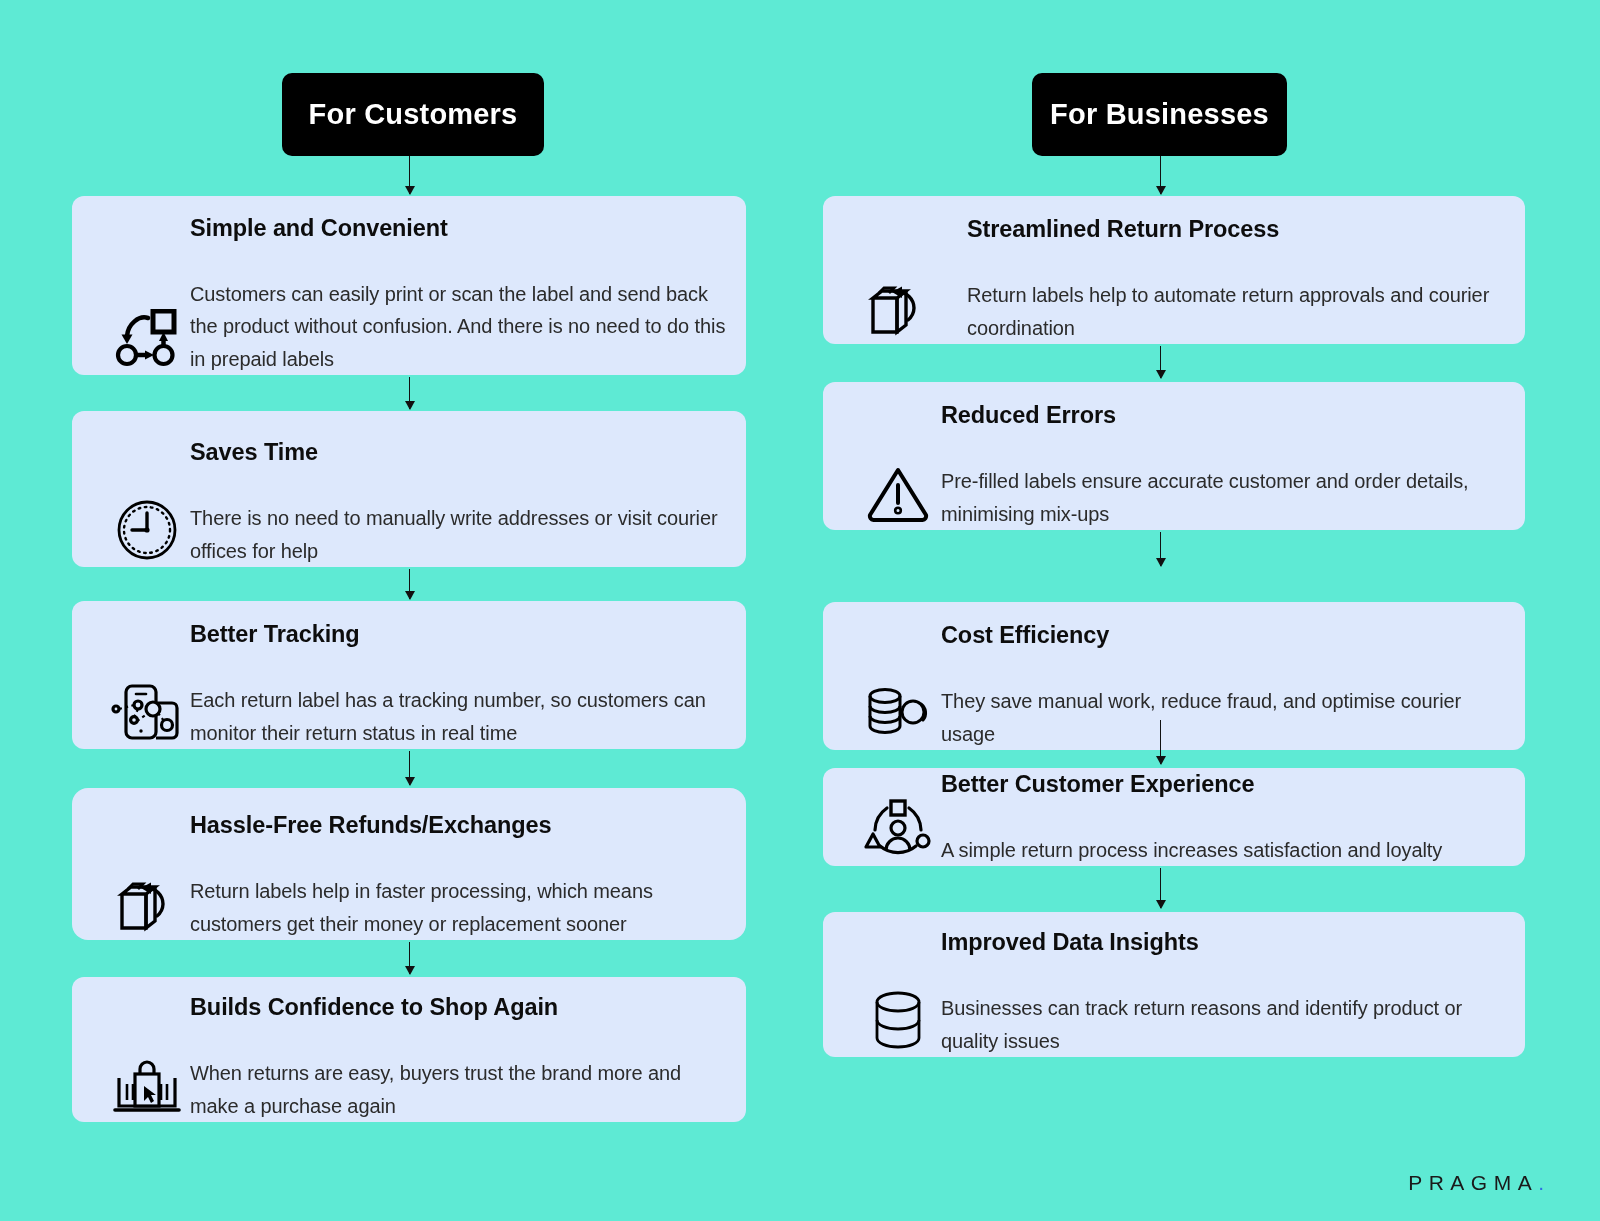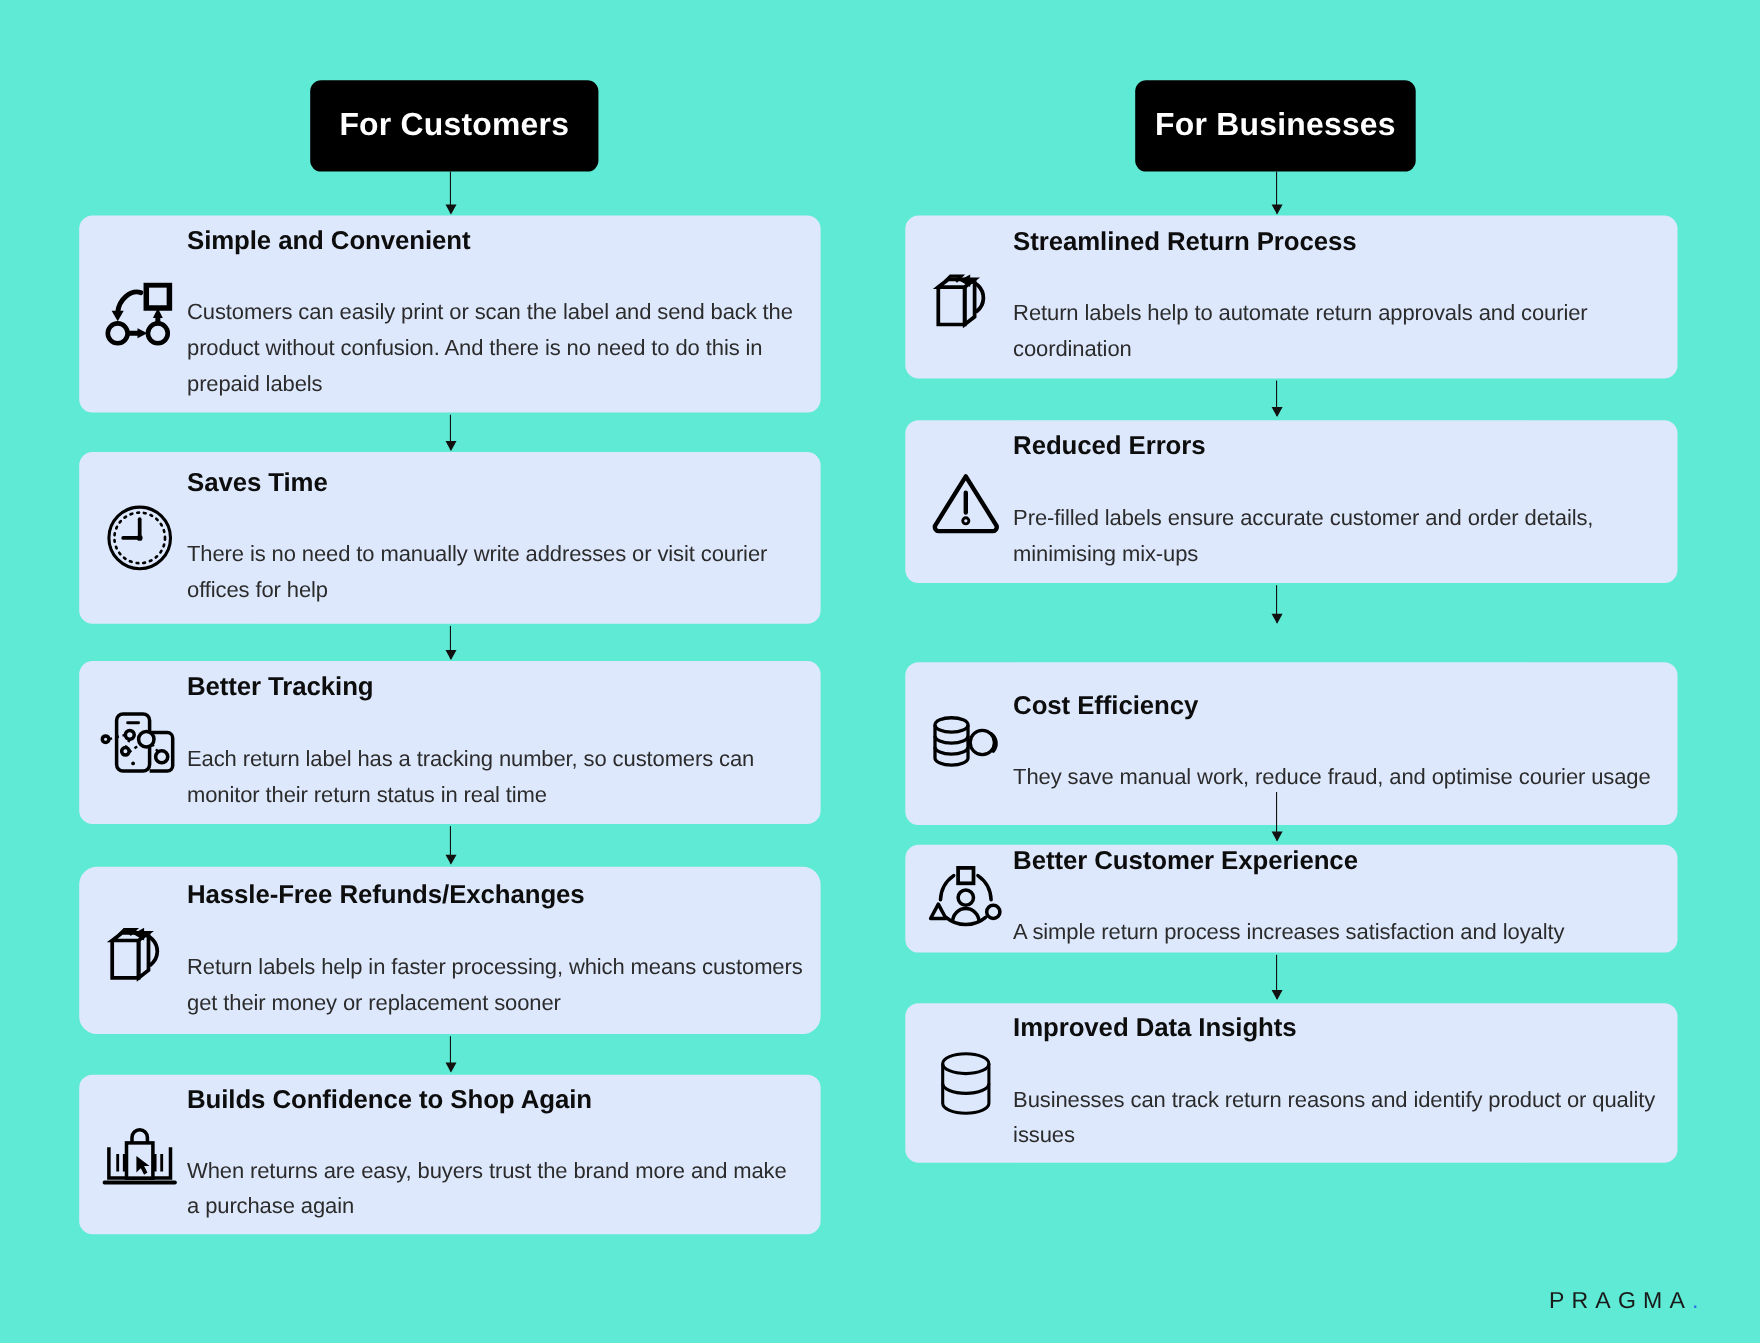--- a/index.html
+++ b/index.html
@@ -53,22 +53,22 @@
     border-right: 5px solid transparent;
     border-top: 9px solid #111111;
   }
 
   
   .card {
     position: absolute;
     background: #dde8fc;
     border-radius: 12px;
     display: flex;
-    align-items: center;
-    padding-left: 12px;
+    align-items: flex-end;
+    padding-left: 32px;
   }
   .card-icon {
     flex: 0 0 86px;
     width: 86px;
     height: 74px;
     display: flex;
     align-items: center;
     justify-content: center;
   }
   .card-icon svg { display: block; }
@@ -93,21 +93,21 @@
   
   .card.L { left: 72px; width: 674px; }
   .card.L1 { top: 196px; height: 179px; }
   .card.L2 { top: 411px; height: 156px; }
   .card.L3 { top: 601px; height: 148px; }
   .card.L4 { top: 788px; height: 152px; border-radius: 16px; }
   .card.L5 { top: 977px; height: 145px; }
 
   
   .card.R { left: 823px; width: 702px; }
-  .card.R1 { top: 196px; height: 148px; }
+  .card.R1 { top: 196px; height: 148px; gap: 26px; }
   .card.R2 { top: 382px; height: 148px; }
   .card.R3 { top: 602px; height: 148px; }
   .card.R4 { top: 768px; height: 98px; }
   .card.R5 { top: 912px; height: 145px; }
   .card.R4 .card-title { margin-bottom: 7px; }
 
   
   .logo {
     position: absolute;
     right: 56px;

